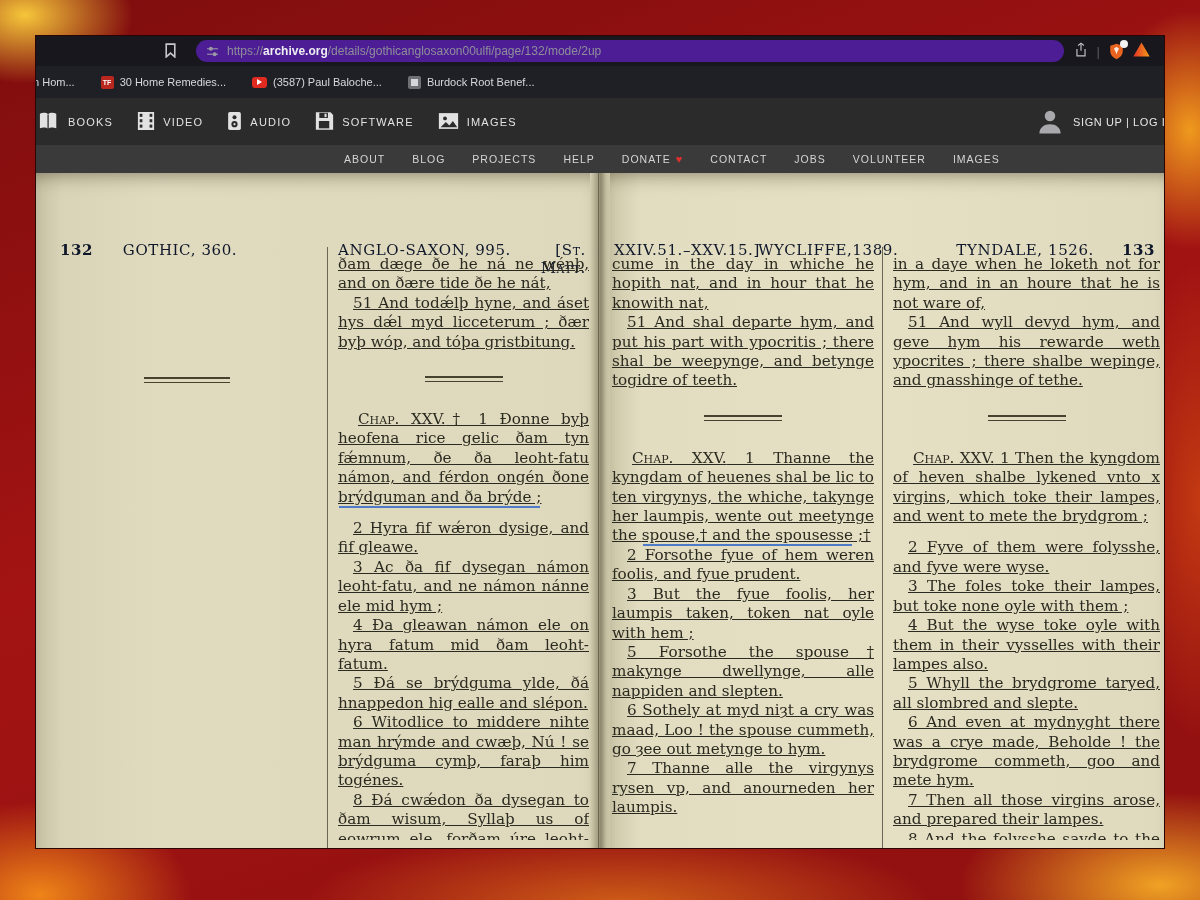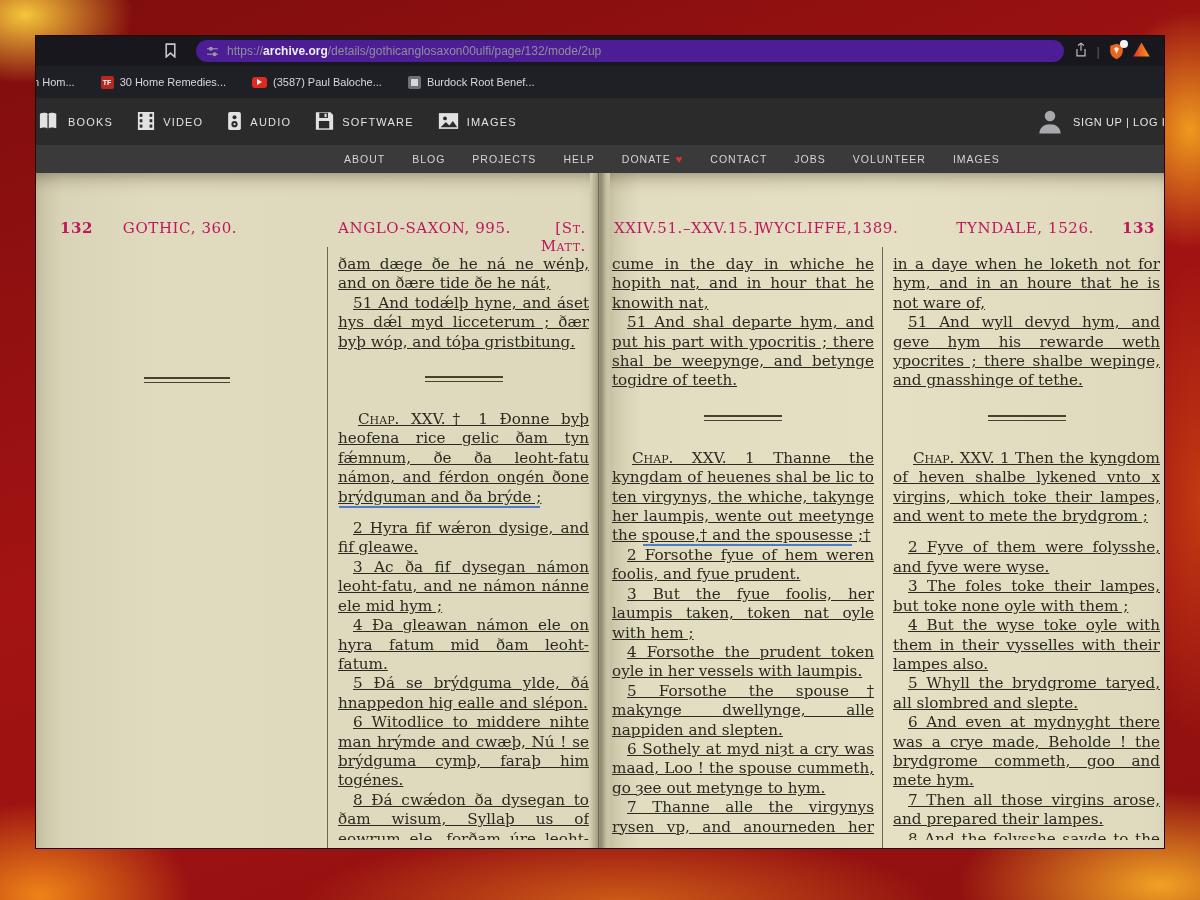--- a/index.html
+++ b/index.html
@@ -53,21 +53,21 @@
   .sn-item{color:#d5d5d5;font-size:10.5px;letter-spacing:1px;margin-right:27px;display:flex;align-items:center;gap:5px;white-space:nowrap;}
   .heart{color:#e03131;font-size:11px;}
 
   
   .bookviewer{position:absolute;left:0;top:137px;width:1128px;height:675px;overflow:hidden;background:#ded9bd;font-family:"DejaVu Serif","Liberation Serif",serif;color:#2b2a20;}
   .page-left{position:absolute;left:0;top:0;width:554px;height:100%;background:linear-gradient(90deg,#c7c2a4 0,#d9d4b7 26px,#e0dbbf 120px,#ded9bc 100%);box-shadow:inset 0 14px 20px -14px rgba(40,30,10,.55);}
   .page-right{position:absolute;left:574px;top:0;width:554px;height:100%;background:linear-gradient(90deg,#cdc8a9 0,#e2ddc1 30px,#e5e0c4 50%,#dfdabd 100%);box-shadow:inset 0 14px 20px -14px rgba(40,30,10,.55);}
   .gutter{position:absolute;left:554px;top:0;width:20px;height:100%;background:linear-gradient(90deg,#d5d0b2 0,#a39e82 40%,#8f8a6f 55%,#c2bd9e 80%,#cdc8a9 100%);}
   .gutter:before{content:"";position:absolute;left:8px;top:0;width:1px;height:100%;background:#6b6750;}
 
-  .bk-head{position:absolute;top:46px;font-size:15px;letter-spacing:.6px;color:#be185d;}
+  .bk-head{position:absolute;top:68px;font-size:15px;letter-spacing:.6px;color:#0f172a;}
   .pageno{font-weight:bold;}
   .sc{font-variant:small-caps;}
 
   .vrule{position:absolute;top:74px;bottom:0;width:1px;background:#6a6757;}
 
   .bkcol{position:absolute;top:82px;bottom:8px;overflow:hidden;text-align:justify;font-size:15.2px;line-height:19.4px;text-decoration:underline;}
   .verse{margin:0;text-indent:15px;}
   .verse.noindent{text-indent:0;}
   .verse.chapter{text-indent:20px;margin-top:2px;}
   .verse.gap{margin-top:12px;}
@@ -264,21 +264,20 @@
           <p class="verse"><span>6 Witodlice to middere nihte man hrýmde and cwæþ, Nú ! se brýdguma cymþ, faraþ him togénes.</span></p>
           <p class="verse"><span>8 Ðá cwǽdon ða dysegan to ðam wisum, Syllaþ us of eowrum ele, forðam úre leoht-fatu synt ácwencte.</span></p>
         </div>
       <div class="bkcol" style="left:576px;width:262px;">
           <p class="verse noindent"><span>cume in the day in whiche he hopith nat, and in hour that he knowith nat,</span></p>
           <p class="verse"><span>51 And shal departe hym, and put his part with ypocritis ; there shal be weepynge, and betynge togidre of teeth.</span></p>
           <div class="rule-divider"></div>
           <p class="verse chapter"><span class="sc">Chap. XXV.</span><span>  1 Thanne the kyngdam of heuenes shal be lic to ten virgynys, the whiche, takynge her laumpis, wente out meetynge the </span><span class="u-blue">spouse,† and the spousesse</span><span> ;†</span></p>
           <p class="verse"><span>2 Forsothe fyue of hem weren foolis, and fyue prudent.</span></p>
           <p class="verse"><span>3 But the fyue foolis, her laumpis taken, token nat oyle with hem ;</span></p>
-          <p class="verse"><span>4 Forsothe the prudent token oyle in her vessels with laumpis.</span></p>
           <p class="verse"><span>5 Forsothe the spouse† makynge dwellynge, alle nappiden and slepten.</span></p>
           <p class="verse"><span>6 Sothely at myd niȝt a cry was maad, Loo ! the spouse cummeth, go ȝee out metynge to hym.</span></p>
           <p class="verse"><span>7 Thanne alle the virgynys rysen vp, and anourneden her laumpis.</span></p>
         </div>
       <div class="bkcol" style="left:857px;width:267px;">
           <p class="verse noindent"><span>in a daye when he loketh not for hym, and in an houre that he is not ware of,</span></p>
           <p class="verse"><span>51 And wyll devyd hym, and geve hym his rewarde weth ypocrites ; there shalbe wepinge, and gnasshinge of tethe.</span></p>
           <div class="rule-divider"></div>
           <p class="verse chapter"><span class="sc">Chap. XXV.</span><span>  1 Then the kyngdom of heven shalbe lykened vnto x virgins, which toke their lampes, and went to mete the brydgrom ;</span></p>
           <p class="verse gap"><span>2 Fyve of them were folysshe, and fyve were wyse.</span></p>

